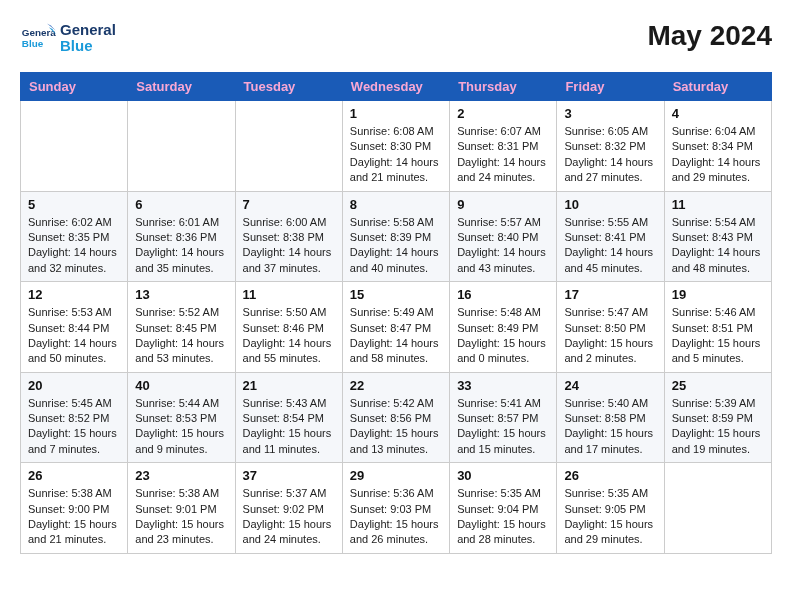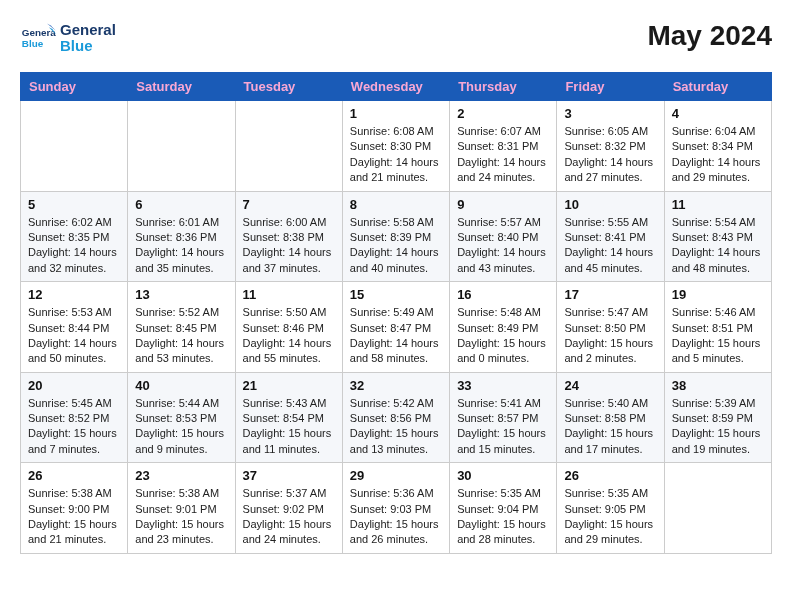--- a/index.html
+++ b/index.html
@@ -201,33 +201,33 @@
         </td>
         <td>
           <div class="day-number">40</div>
           <div class="cell-info">Sunrise: 5:44 AM<br>Sunset: 8:53 PM<br>Daylight: 15 hours<br>and 9 minutes.</div>
         </td>
         <td>
           <div class="day-number">21</div>
           <div class="cell-info">Sunrise: 5:43 AM<br>Sunset: 8:54 PM<br>Daylight: 15 hours<br>and 11 minutes.</div>
         </td>
         <td>
-          <div class="day-number">32</div>
+          <div class="day-number">22</div>
           <div class="cell-info">Sunrise: 5:42 AM<br>Sunset: 8:56 PM<br>Daylight: 15 hours<br>and 13 minutes.</div>
         </td>
         <td>
           <div class="day-number">33</div>
           <div class="cell-info">Sunrise: 5:41 AM<br>Sunset: 8:57 PM<br>Daylight: 15 hours<br>and 15 minutes.</div>
         </td>
         <td>
           <div class="day-number">24</div>
           <div class="cell-info">Sunrise: 5:40 AM<br>Sunset: 8:58 PM<br>Daylight: 15 hours<br>and 17 minutes.</div>
         </td>
         <td>
-          <div class="day-number">38</div>
+          <div class="day-number">25</div>
           <div class="cell-info">Sunrise: 5:39 AM<br>Sunset: 8:59 PM<br>Daylight: 15 hours<br>and 19 minutes.</div>
         </td>
       </tr>
       <tr>
         <td>
           <div class="day-number">26</div>
           <div class="cell-info">Sunrise: 5:38 AM<br>Sunset: 9:00 PM<br>Daylight: 15 hours<br>and 21 minutes.</div>
         </td>
         <td>
           <div class="day-number">23</div>

